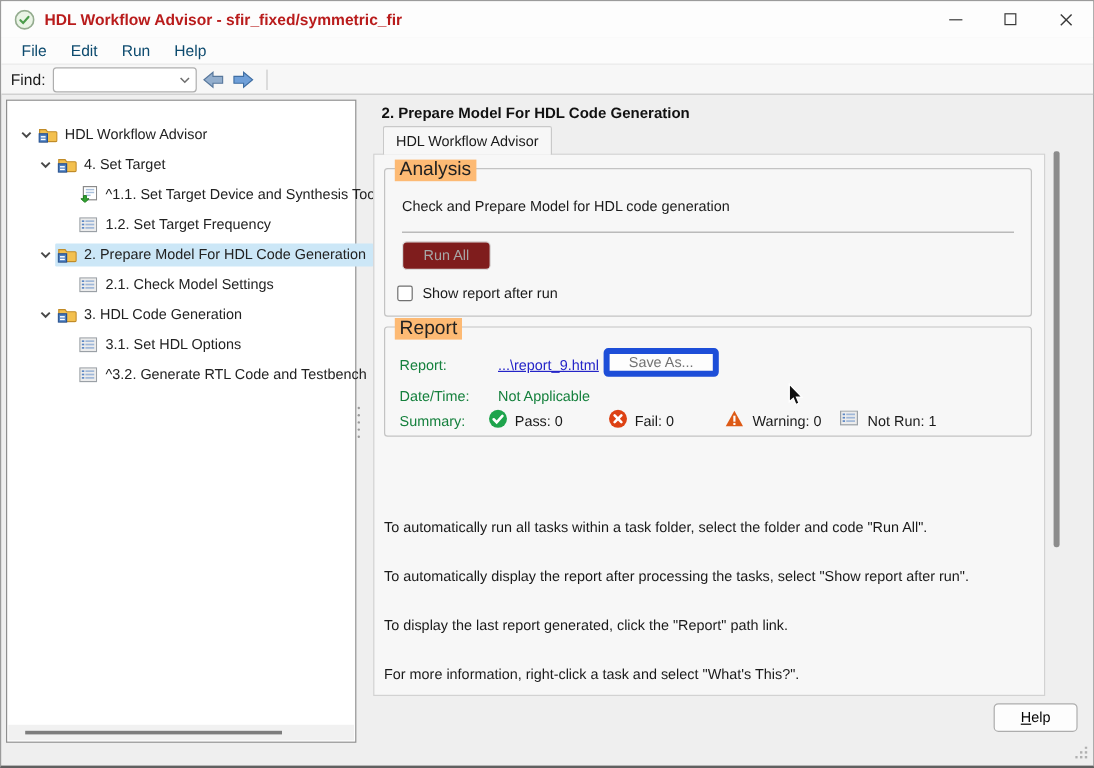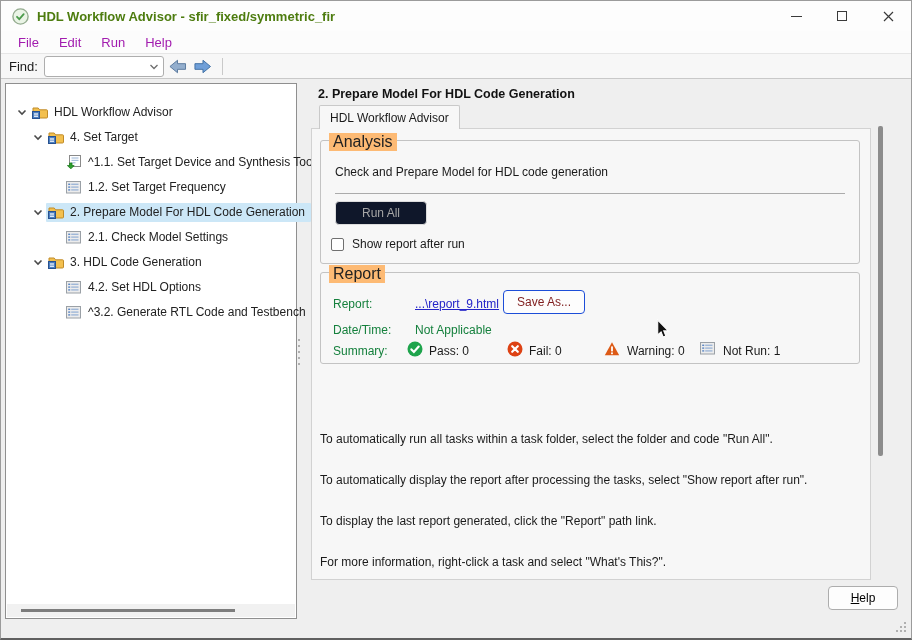--- a/index.html
+++ b/index.html
@@ -3,29 +3,29 @@
 <meta charset="utf-8">
 <style>
   * { margin:0; padding:0; box-sizing:border-box; }
   html,body { width:912px; height:640px; }
   body { font-family:"Liberation Sans","DejaVu Sans",sans-serif; font-size:12px; color:#1a1a1a; background:#ccc; }
   #window { position:relative; width:912px; height:640px; background:#efefef; border:1px solid #9b9b9b; border-bottom:2px solid #606060; overflow:hidden; }
 
   
   .titlebar { position:absolute; left:0; top:0; width:100%; height:30px; background:#fdfdfd; }
   .app-icon { position:absolute; left:11px; top:7px; width:17px; height:17px; }
-  .title-text { position:absolute; left:36px; top:8px; font-size:13px; font-weight:bold; color:#4d7c0f; }
+  .title-text { position:absolute; left:36px; top:8px; font-size:13px; font-weight:bold; color:#b91c1c; }
   .win-controls { position:absolute; right:0; top:0; height:30px; display:flex; }
   .win-btn { width:46px; height:30px; display:flex; align-items:center; justify-content:center; }
   .glyph-min { width:11px; height:0; border-top:1px solid #3a3a3a; }
   .glyph-max { width:10px; height:10px; border:1px solid #3a3a3a; }
 
   
   .menubar { position:absolute; left:0; top:30px; width:100%; height:23px; background:#fcfcfc; border-bottom:1px solid #e6e6e6; display:flex; align-items:center; padding-left:7px; }
-  .menu-item { padding:3px 10px; font-size:13px; color:#a21caf; }
+  .menu-item { padding:3px 10px; font-size:13px; color:#0c4a6e; }
 
   
   .findbar { position:absolute; left:0; top:53px; width:100%; height:25px; background:#f7f7f7; border-bottom:1px solid #c9c9c9; display:flex; align-items:center; }
   .find-label { margin-left:8px; font-size:13px; }
   .find-combo { position:relative; margin-left:6px; width:120px; height:21px; background:#fff; border:1px solid #aeaeae; border-radius:3px; display:flex; align-items:center; }
   .find-combo input { border:none; outline:none; background:transparent; width:96px; height:17px; margin-left:4px; font-family:inherit; font-size:12px; }
   .combo-chev { position:absolute; right:4px; top:6px; }
   .nav-btn { width:22px; height:20px; margin-left:3px; display:flex; align-items:center; justify-content:center; background:transparent; border:none; }
   .tb-sep { width:1px; height:17px; background:#c9c9c9; margin-left:8px; }
 
@@ -51,28 +51,28 @@
   .contentpanel { position:absolute; left:310px; top:127px; width:560px; height:452px; background:#f7f7f7; border:1px solid #d2d2d2; z-index:1; }
 
   .groupbox { position:absolute; border:1px solid #c3c3c3; border-radius:3px; }
   .gb-legend { position:absolute; top:-8px; left:8px; background:#fdba74; padding:0 4px; font-size:16px; color:#222; }
   .gb-analysis { left:8px; top:11px; width:540px; height:124px; }
   .gb-report { left:8px; top:143px; width:540px; height:92px; }
 
   .desc-text { position:absolute; left:14px; top:24px; font-size:12px; }
   .hr-line { position:absolute; left:14px; right:14px; top:52px; height:1px; background:#ababab; }
   .btn { font-family:inherit; font-size:12px; border-radius:4px; display:flex; align-items:center; justify-content:center; }
-  .btn-runall { position:absolute; left:14px; top:60px; width:92px; height:24px; background:#0f172a; border:1px solid #dcdcdc; color:#a6a6a6; }
+  .btn-runall { position:absolute; left:14px; top:60px; width:74px; height:24px; background:#7f1d1d; border:1px solid #dcdcdc; color:#a6a6a6; }
   .cbx-row { position:absolute; left:10px; top:96px; display:flex; align-items:center; }
   .cbx { width:13px; height:13px; background:#fff; border:1px solid #707070; border-radius:2px; flex:none; }
   .cbx-label { margin-left:8px; font-size:12px; }
 
   .rpt-label { position:absolute; font-size:12px; color:#15803d; }
   .rpt-link { position:absolute; font-size:12px; color:#2424c8; text-decoration:underline; }
-  .btn-saveas { position:absolute; left:182px; top:17px; width:82px; height:24px; background:#fdfdfd; border:1px solid #1d4ed8; color:#7f1d1d; }
+  .btn-saveas { position:absolute; left:182px; top:17px; width:96px; height:24px; background:#fdfdfd; border:5px solid #1d4ed8; color:#737373; }
   .sum-icon { position:absolute; width:16px; height:16px; }
   .sum-text { position:absolute; font-size:12px; }
 
   .help-line { position:absolute; left:8px; font-size:12px; color:#1a1a1a; white-space:nowrap; }
 
   .vscroll-thumb { position:absolute; left:877px; top:125px; width:5px; height:330px; background:#8c8c8c; border-radius:2px; }
 
   .btn-help { position:absolute; left:827px; top:585px; width:70px; height:24px; background:#fdfdfd; border:1px solid #adadad; border-radius:4px; font-size:12px; }
   .btn-help u { text-decoration:underline; }
 
@@ -285,21 +285,21 @@
         </span>
     </div>
 
     <div class="trow lvl2" style="top:191px">
       <span class="hl">
           <span class="ticon">
             <svg width="15" height="13" viewBox="0 0 15 13">
               <use href="#i-task"></use>
             </svg>
           </span>
-      <span class="tlabel">4.2. Set HDL Options</span>
+      <span class="tlabel">3.1. Set HDL Options</span>
         </span>
     </div>
 
     <div class="trow lvl2" style="top:216px">
       <span class="hl">
           <span class="ticon">
             <svg width="15" height="13" viewBox="0 0 15 13">
               <use href="#i-task"></use>
             </svg>
           </span>

